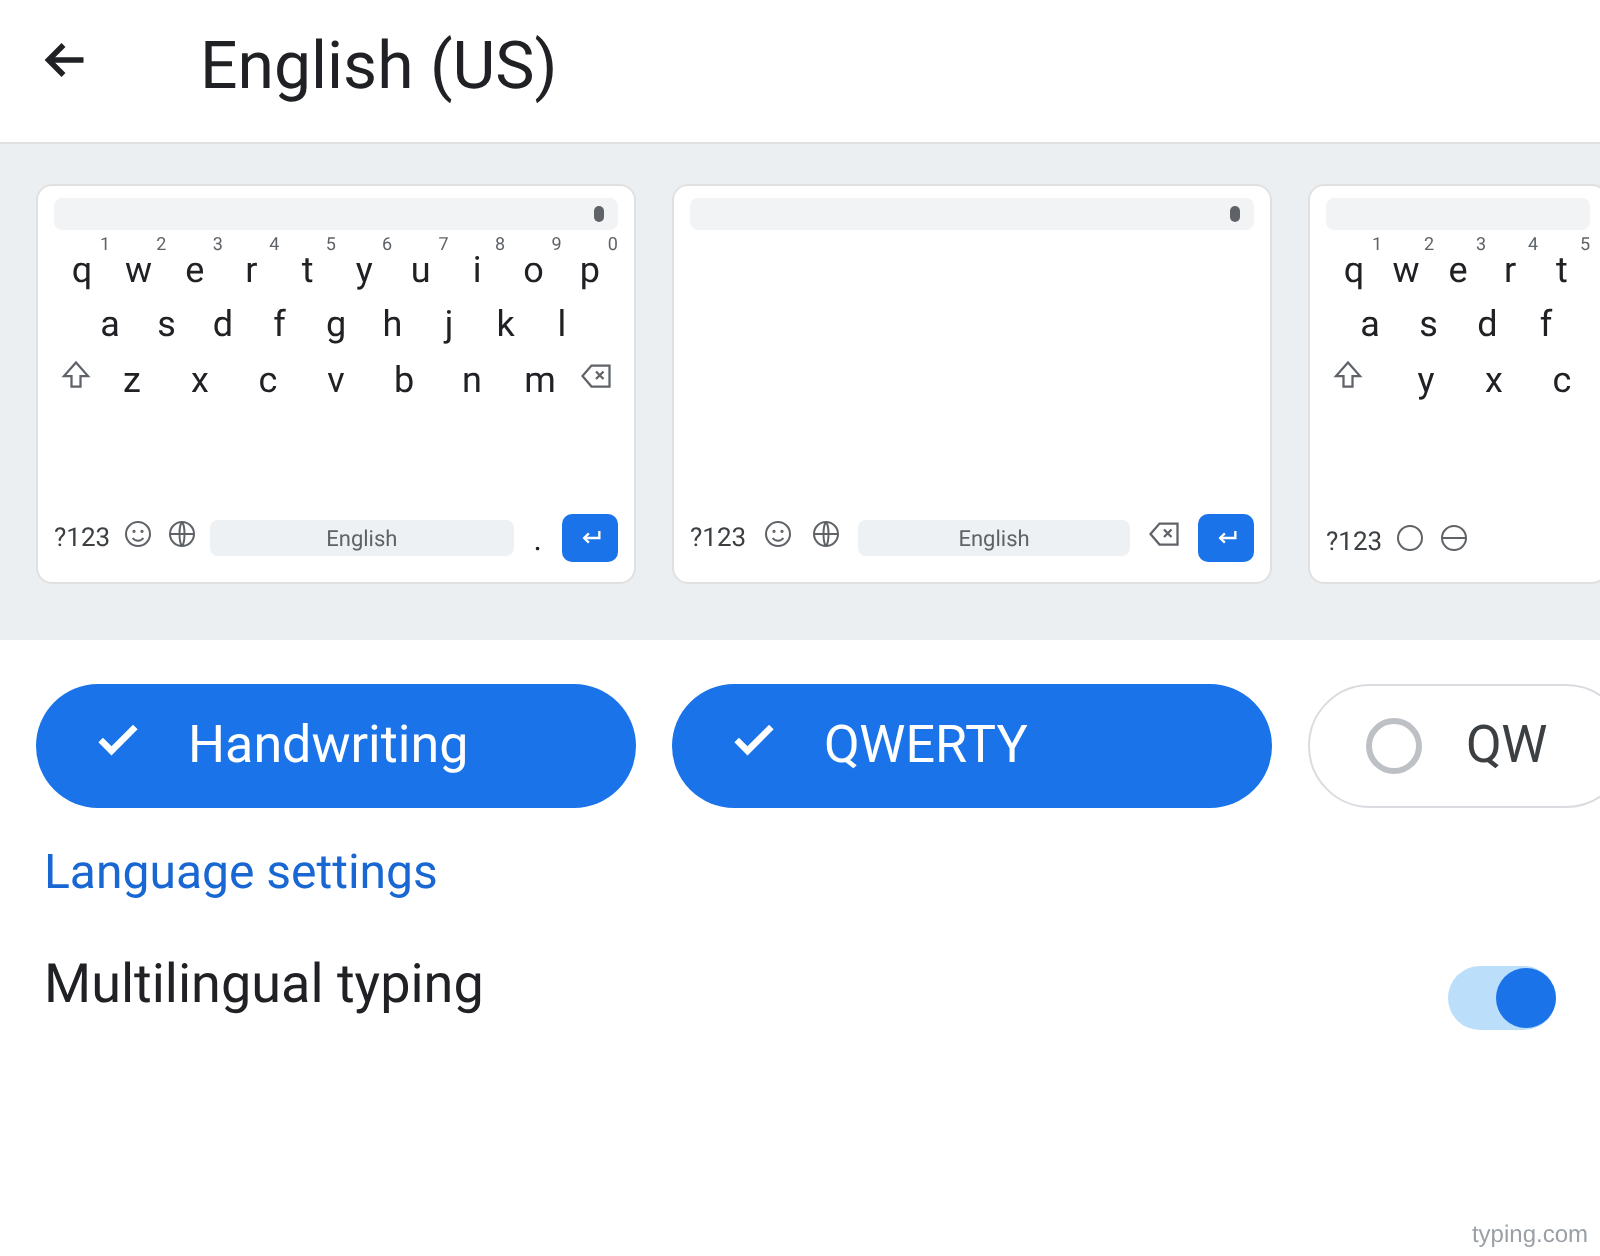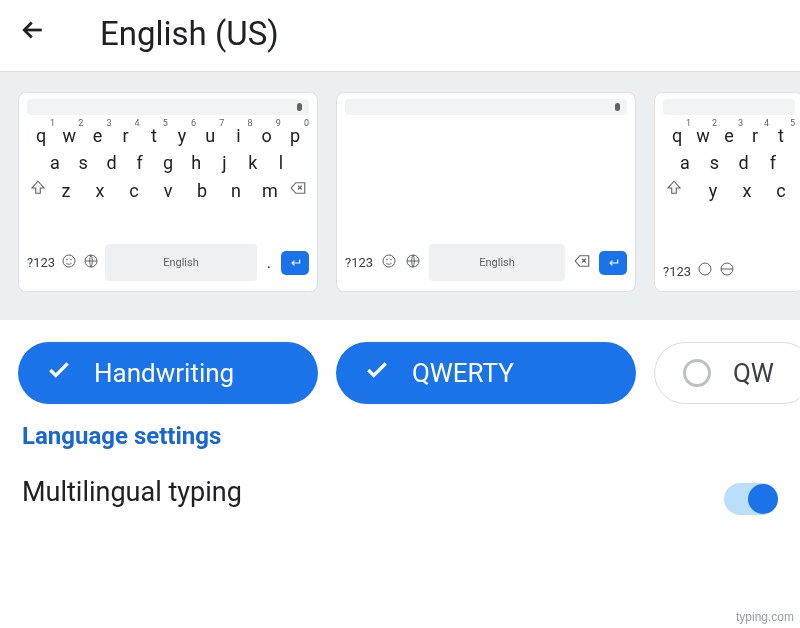--- a/index.html
+++ b/index.html
@@ -72,21 +72,21 @@
   .krow.r3 { align-items: center; padding: 0 2px; }
   .shift-icon svg, .bsp-icon svg { width: 18px; height: 18px; stroke: #5f6368; fill: none; stroke-width: 1.5; }
   .bottom-row { display: flex; align-items: center; gap: 6px; margin-top: auto; }
   .tok { font-size: 14px; color: #3c4043; }
   .tok.sm { font-size: 13px; }
   .globe-icon svg, .emoji-icon svg { width: 16px; height: 16px; stroke: #5f6368; fill: none; stroke-width: 1.5; }
   .space {
     flex: 1;
     background: #eef1f3;
     border-radius: 4px;
-    height: 37px;
+    height: 18px;
     font-size: 11px;
     color: #5f6368;
     display: flex;
     align-items: center;
     justify-content: center;
   }
   .dot { font-size: 16px; color: #202124; padding: 0 4px; }
   .enter {
     width: 28px; height: 24px;
     background: #1a73e8;
@@ -109,21 +109,21 @@
   }
   .chip.selected { background: #1a73e8; color: #fff; width: 300px; }
   .chip.unselected { background: #fff; color: #3c4043; border: 1px solid #dadce0; width: 160px; }
   .chip .check svg { width: 26px; height: 26px; stroke: #fff; fill: none; stroke-width: 3; }
   .chip .radio {
     width: 28px; height: 28px;
     border: 3px solid #bdc1c6;
     border-radius: 50%;
   }
   .section { padding: 26px 22px 0; }
-  .section-title { color: #1967d2; font-size: 24px; font-weight: 700; margin-bottom: 26px; }
+  .section-title { color: #1967d2; font-size: 24px; font-weight: 400; margin-bottom: 26px; }
   .setting { display: flex; align-items: center; justify-content: space-between; gap: 20px; }
   .setting-label { font-size: 27px; color: #202124; margin-bottom: 8px; }
   .setting-desc { font-size: 23px; color: #80868b; }
   .toggle {
     width: 54px; height: 32px;
     background: #bbdefb;
     border-radius: 16px;
     position: relative;
     flex-shrink: 0;
     margin-top: 6px;

